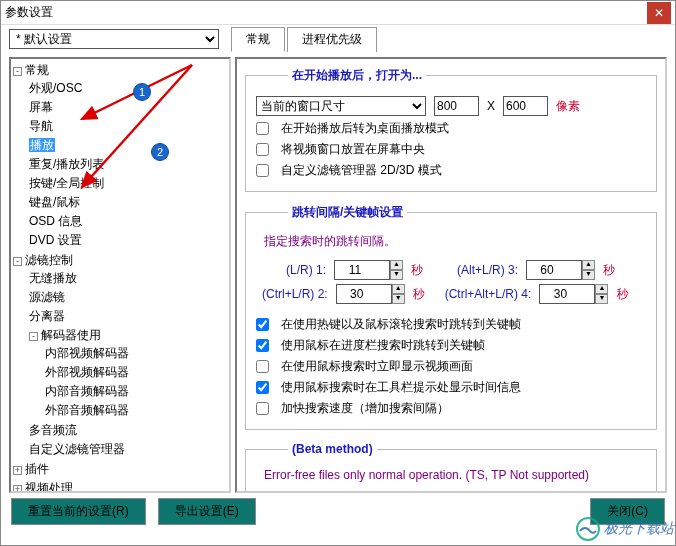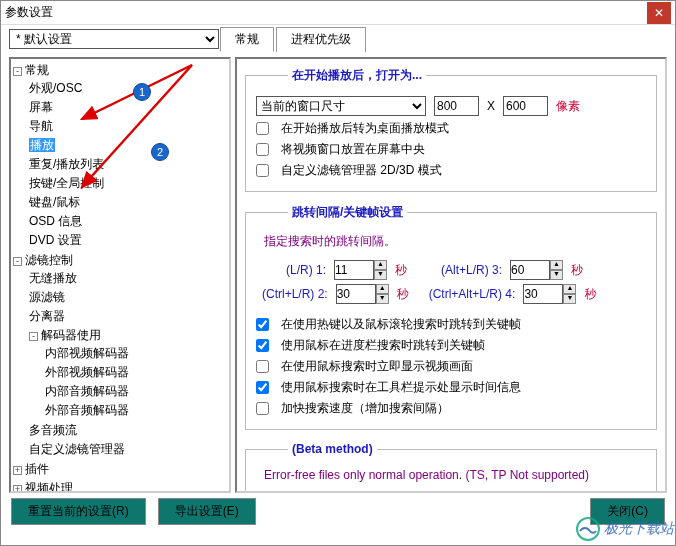--- a/index.html
+++ b/index.html
@@ -1,21 +1,21 @@
 <!DOCTYPE html>
 <html><head>
 <meta charset="utf-8">
 <style>
 * { box-sizing: border-box; margin: 0; padding: 0; font-family: "SimSun", "宋体", sans-serif; font-size: 12px; }
 body { background: #f0f0f0; width: 676px; height: 546px; overflow: hidden; position: relative; }
 .window { width: 676px; height: 546px; background: #fff; border: 1px solid #888; position: relative; }
 .titlebar { height: 24px; background: #fff; display: flex; align-items: center; padding: 0 4px; border-bottom: 1px solid #ddd; }
 .titlebar .title { flex: 1; }
 .close-btn { width: 24px; height: 22px; background: #c0392b; color: #fff; display: flex; align-items: center; justify-content: center; cursor: pointer; }
-.top-row { height: 28px; display: flex; align-items: center; padding: 2px 8px; gap: 1px; }
+.top-row { height: 28px; display: flex; align-items: center; padding: 2px 8px; gap: 12px; }
 .preset-select { width: 210px; height: 20px; border: 1px solid #555; background: #fff; padding: 0 2px; }
 .tabs { display: flex; }
 .tab { padding: 3px 14px; border: 1px solid #999; border-bottom: none; background: #fff; cursor: pointer; margin-right: 2px; }
 .tab.active { border-bottom: 1px solid #fff; }
 .body { display: flex; height: 440px; }
 .tree-pane { width: 222px; border: 2px inset #ccc; margin: 4px 4px 0 8px; background: #fff; overflow-y: auto; padding: 2px; position: relative; }
 .tree-pane::-webkit-scrollbar { width: 16px; }
 .tree-pane::-webkit-scrollbar-track { background: #f0f0f0; border: 1px solid #ccc; }
 .tree-pane::-webkit-scrollbar-thumb { background: #c0c0c0; border: 1px solid #999; }
 .tree { list-style: none; }
@@ -27,21 +27,21 @@
 .content { flex: 1; border: 2px inset #ccc; margin: 4px 8px 0 0; background: #fff; overflow-y: auto; padding: 8px; position: relative; }
 .content::-webkit-scrollbar { width: 16px; }
 .content::-webkit-scrollbar-track { background: #f0f0f0; border: 1px solid #ccc; }
 .content::-webkit-scrollbar-thumb { background: #c0c0c0; border: 1px solid #999; }
 fieldset { border: 1px solid #bbb; padding: 8px 10px; margin-bottom: 12px; }
 legend { color: #1a1abf; font-weight: bold; padding: 0 4px; margin-left: 32px; }
 .row { display: flex; align-items: center; margin: 4px 0; gap: 8px; flex-wrap: wrap; }
 select.win-sel { height: 20px; border: 1px solid #555; background: #fff; }
 input[type="text"].num { width: 45px; height: 20px; border: 1px solid #555; text-align: left; padding: 0 2px; }
 .spin { display: inline-flex; align-items: center; }
-.spin input { width: 40px; height: 20px; border: 1px solid #555; text-align: left; padding-right: 14px; }
+.spin input { width: 56px; height: 20px; border: 1px solid #555; text-align: center; padding-right: 14px; }
 .spin-btns { display: flex; flex-direction: column; width: 13px; }
 .spin-btn { height: 10px; border: 1px solid #888; background: #e8e8e8; font-size: 7px; line-height: 6px; text-align: center; cursor: pointer; }
 input[type="checkbox"] { width: 13px; height: 13px; margin-right: 4px; vertical-align: middle; }
 .navy { color: #1a1abf; }
 .purple { color: #800080; }
 .red { color: #cc0033; }
 .bottom-bar { height: 36px; display: flex; align-items: center; padding: 4px 10px; gap: 12px; }
 .btn { padding: 4px 16px; border: 1px solid #888; background: #0f766e; cursor: pointer; }
 .btn-close { margin-left: auto; }
 .watermark { position: absolute; right: 1px; bottom: 4px; display: flex; align-items: center; gap: 4px; opacity: 0.85; z-index: 5; }

